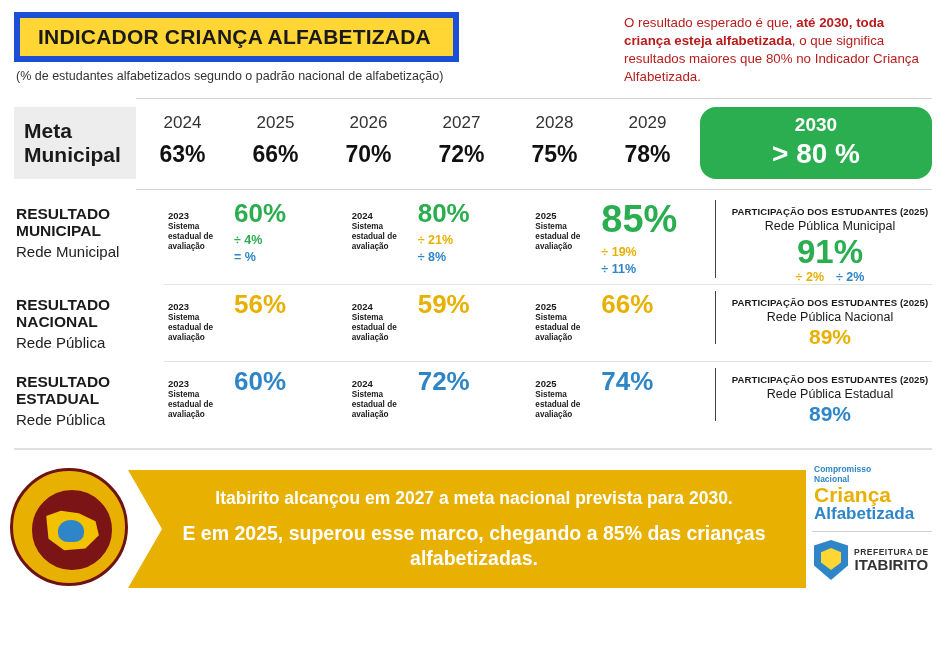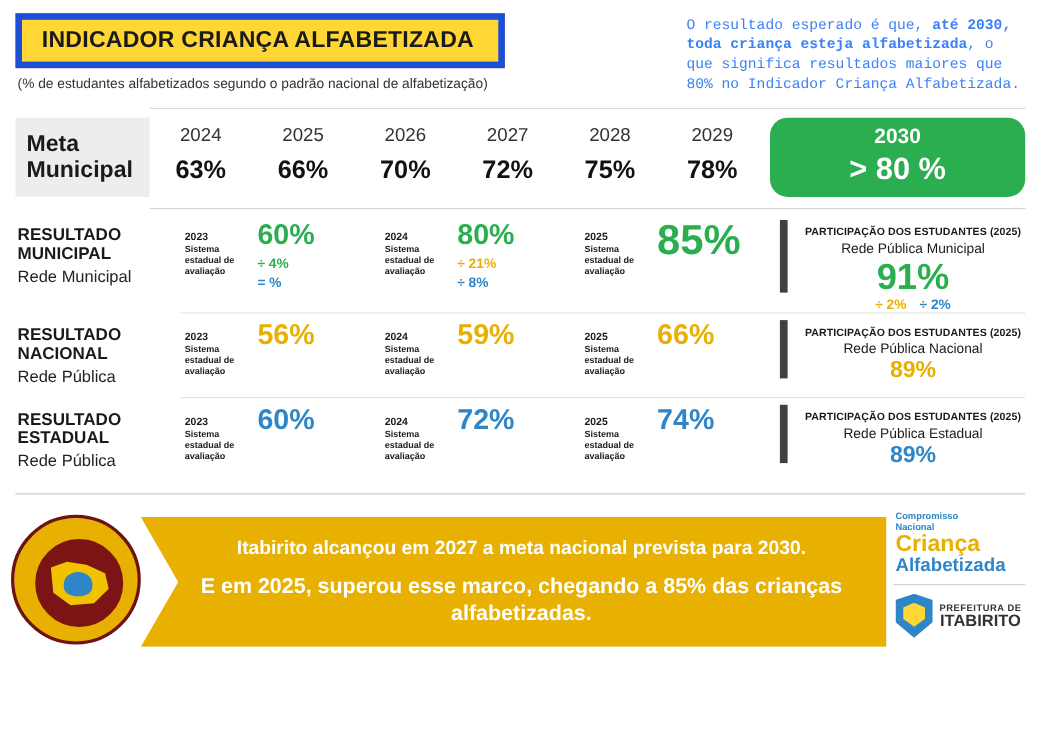--- a/index.html
+++ b/index.html
@@ -23,22 +23,22 @@
     padding: 7px 22px 7px 18px;
     position: relative;
   }
   .title-banner .title-text {
     font-size: 21px; font-weight: bold; letter-spacing: .2px; color:#1a1a1a;
   }
   .title-sub {
     font-size: 12.5px; color:#333; margin-top: 7px; margin-left: 2px;
   }
   .header-right {
-    flex:1; font-size: 13.3px; line-height: 1.35; color:#3b82f6;
-    padding-top: 2px; padding-left: 10px; font-family: Liberation Mono, monospace;
+    flex:1; font-size: 13.3px; line-height: 1.35; color:#b91c1c;
+    padding-top: 2px; padding-left: 10px;
   }
   .header-right b { font-weight: bold; }
 
   
   .rule { height:1px; background:#d4d4d4; margin: 12px 14px 0 136px; }
   .meta-row { display:flex; align-items:stretch; margin: 8px 14px 0 14px; }
   .meta-label {
     width: 122px; background:#EDEDED; color:#1a1a1a;
     font-size: 21px; font-weight: bold; line-height:1.15;
     padding: 12px 8px 12px 10px; display:flex; align-items:center;
@@ -56,21 +56,21 @@
 
   .rule2 { height:1px; background:#d4d4d4; margin: 10px 14px 0 136px; }
 
   
   .results { margin: 4px 14px 0 14px; }
   .res-row { display:flex; align-items:flex-start; min-height: 76px; padding-top: 6px; }
   .res-label { width: 150px; padding-left: 2px; padding-top: 6px; }
   .res-label .l1 { font-size: 15.5px; font-weight:bold; line-height:1.08; }
   .res-label .l2 { font-size: 15px; color:#222; margin-top: 3px; }
 
-  .res-cells { flex:1; display:flex; border-right:7px solid #404040; }
+  .res-cells { flex:1; display:flex; border-right:1px solid #404040; }
   .cell { flex:1; display:flex; align-items:flex-start; padding-left: 4px; }
   .cell-note { font-size: 8.2px; font-weight:bold; line-height:1.25; color:#1a1a1a; padding-top:10px; width: 64px; }
   .cell-note .yr { font-size: 9.5px; }
   .cell-val { padding-left: 2px; }
   .cell-val .big { font-size: 26px; font-weight:bold; line-height:1; }
   .cell-val .big.xl { font-size: 38px; }
   .cell-val .deltas { margin-top: 6px; font-size: 12.5px; font-weight:bold; line-height:1.35; }
 
   .green { color:#2AAE4F; }
   .yellow { color:#E8B000; }
@@ -225,20 +225,24 @@
           </div>
         </div>
       </div>
       <div class="cell">
         <div class="cell-note">
           <div class="yr">2025</div>
           <div>Sistema estadual de avaliação</div>
         </div>
         <div class="cell-val">
           <div class="big xl green">85%</div>
+          <div class="deltas">
+            <div class="yellow">÷ 19%</div>
+            <div class="blue">÷ 11%</div>
+          </div>
         </div>
       </div>
     </div>
     <div class="res-side">
       <div class="cap">PARTICIPAÇÃO DOS ESTUDANTES (2025)</div>
       <div class="sub">Rede Pública Municipal</div>
       <div class="pct green">91%</div>
       <div class="sidedeltas">
         <span class="yellow">÷ 2%</span><span class="blue">÷ 2%</span>
       </div>

